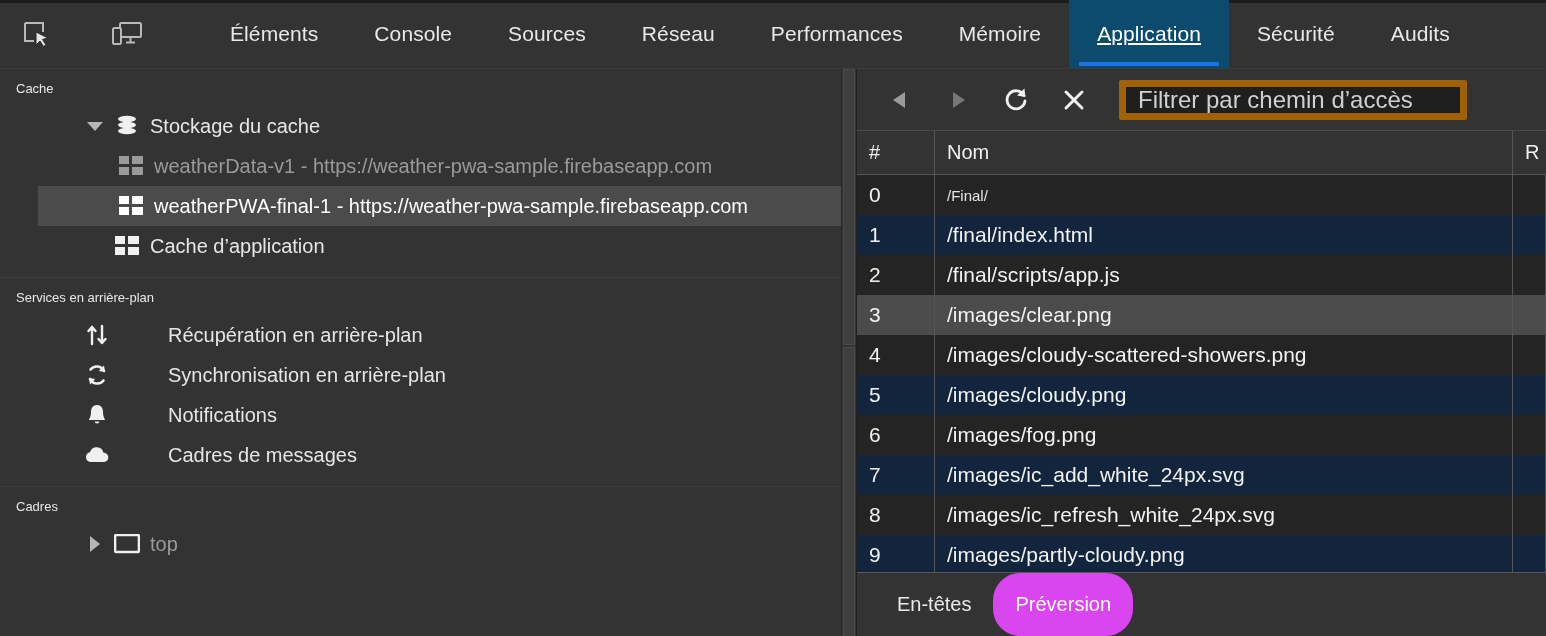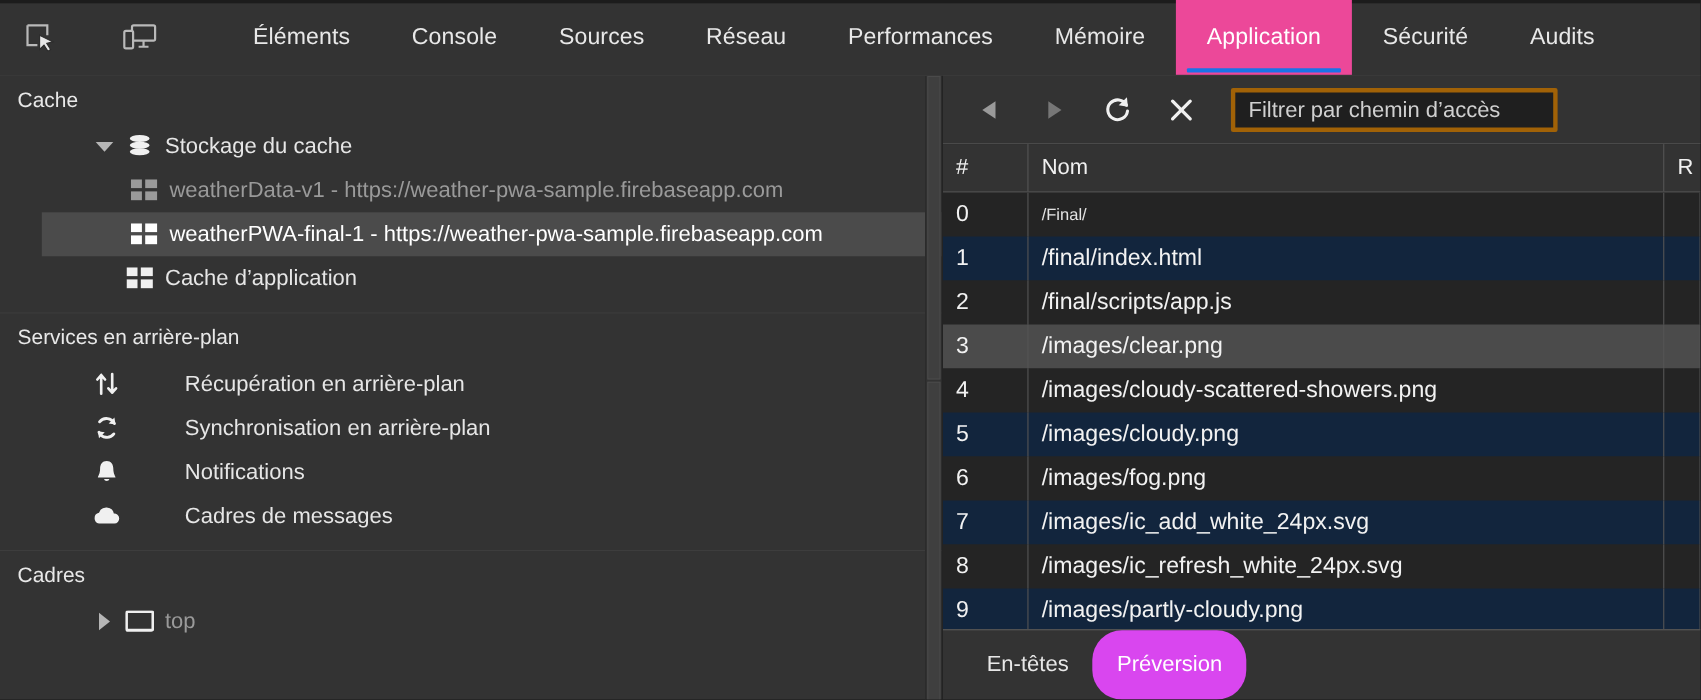--- a/index.html
+++ b/index.html
@@ -62,22 +62,23 @@
     position: relative;
     display: flex;
     align-items: center;
     padding: 0 28px;
     font-size: 21px;
     color: #e8e8e8;
     white-space: nowrap;
     letter-spacing: 0.1px;
   }
   .tab.active {
-    background: #ec4899;
+    background: #0c4a6e;
     color: #ffffff;
+    text-decoration: underline;
   }
   .tab.active::after {
     content: "";
     position: absolute;
     left: 10px;
     right: 10px;
     bottom: 2px;
     height: 4px;
     background: #1a73e8;
     border-radius: 1px;
@@ -95,21 +96,21 @@
   .sidebar {
     position: relative;
     width: 857px;
     flex: 0 0 857px;
     background: #333333;
     border-right: 1px solid #202020;
     box-sizing: border-box;
     overflow: hidden;
   }
   .section-title {
-    font-size: 19px;
+    font-size: 13px;
     color: #e8e8e8;
     padding: 12px 0 10px 16px;
   }
   .tree-row {
     position: relative;
     display: flex;
     align-items: center;
     height: 40px;
     font-size: 20px;
     color: #e6e6e6;
@@ -188,27 +189,27 @@
     display: flex;
     align-items: center;
     justify-content: center;
     flex: 0 0 auto;
   }
   .tb-btn:first-child { margin-left: 14px; }
   .filter-input {
     height: 40px;
     line-height: 40px;
     background: #1f1f1f;
-    border: 4px solid #a16207;
+    border: 7px solid #a16207;
     border-radius: 2px;
     margin-left: 16px;
     padding: 0 12px;
     min-width: 236px;
     color: #7dd3fc;
-    font-size: 20px;
+    font-size: 24px;
     font-family: "Liberation Sans", sans-serif;
     box-sizing: border-box;
     outline: none;
   }
   .filter-input::placeholder { color: #d0d0d0; }
 
   
   .grid {
     flex: 1 1 auto;
     display: flex;

